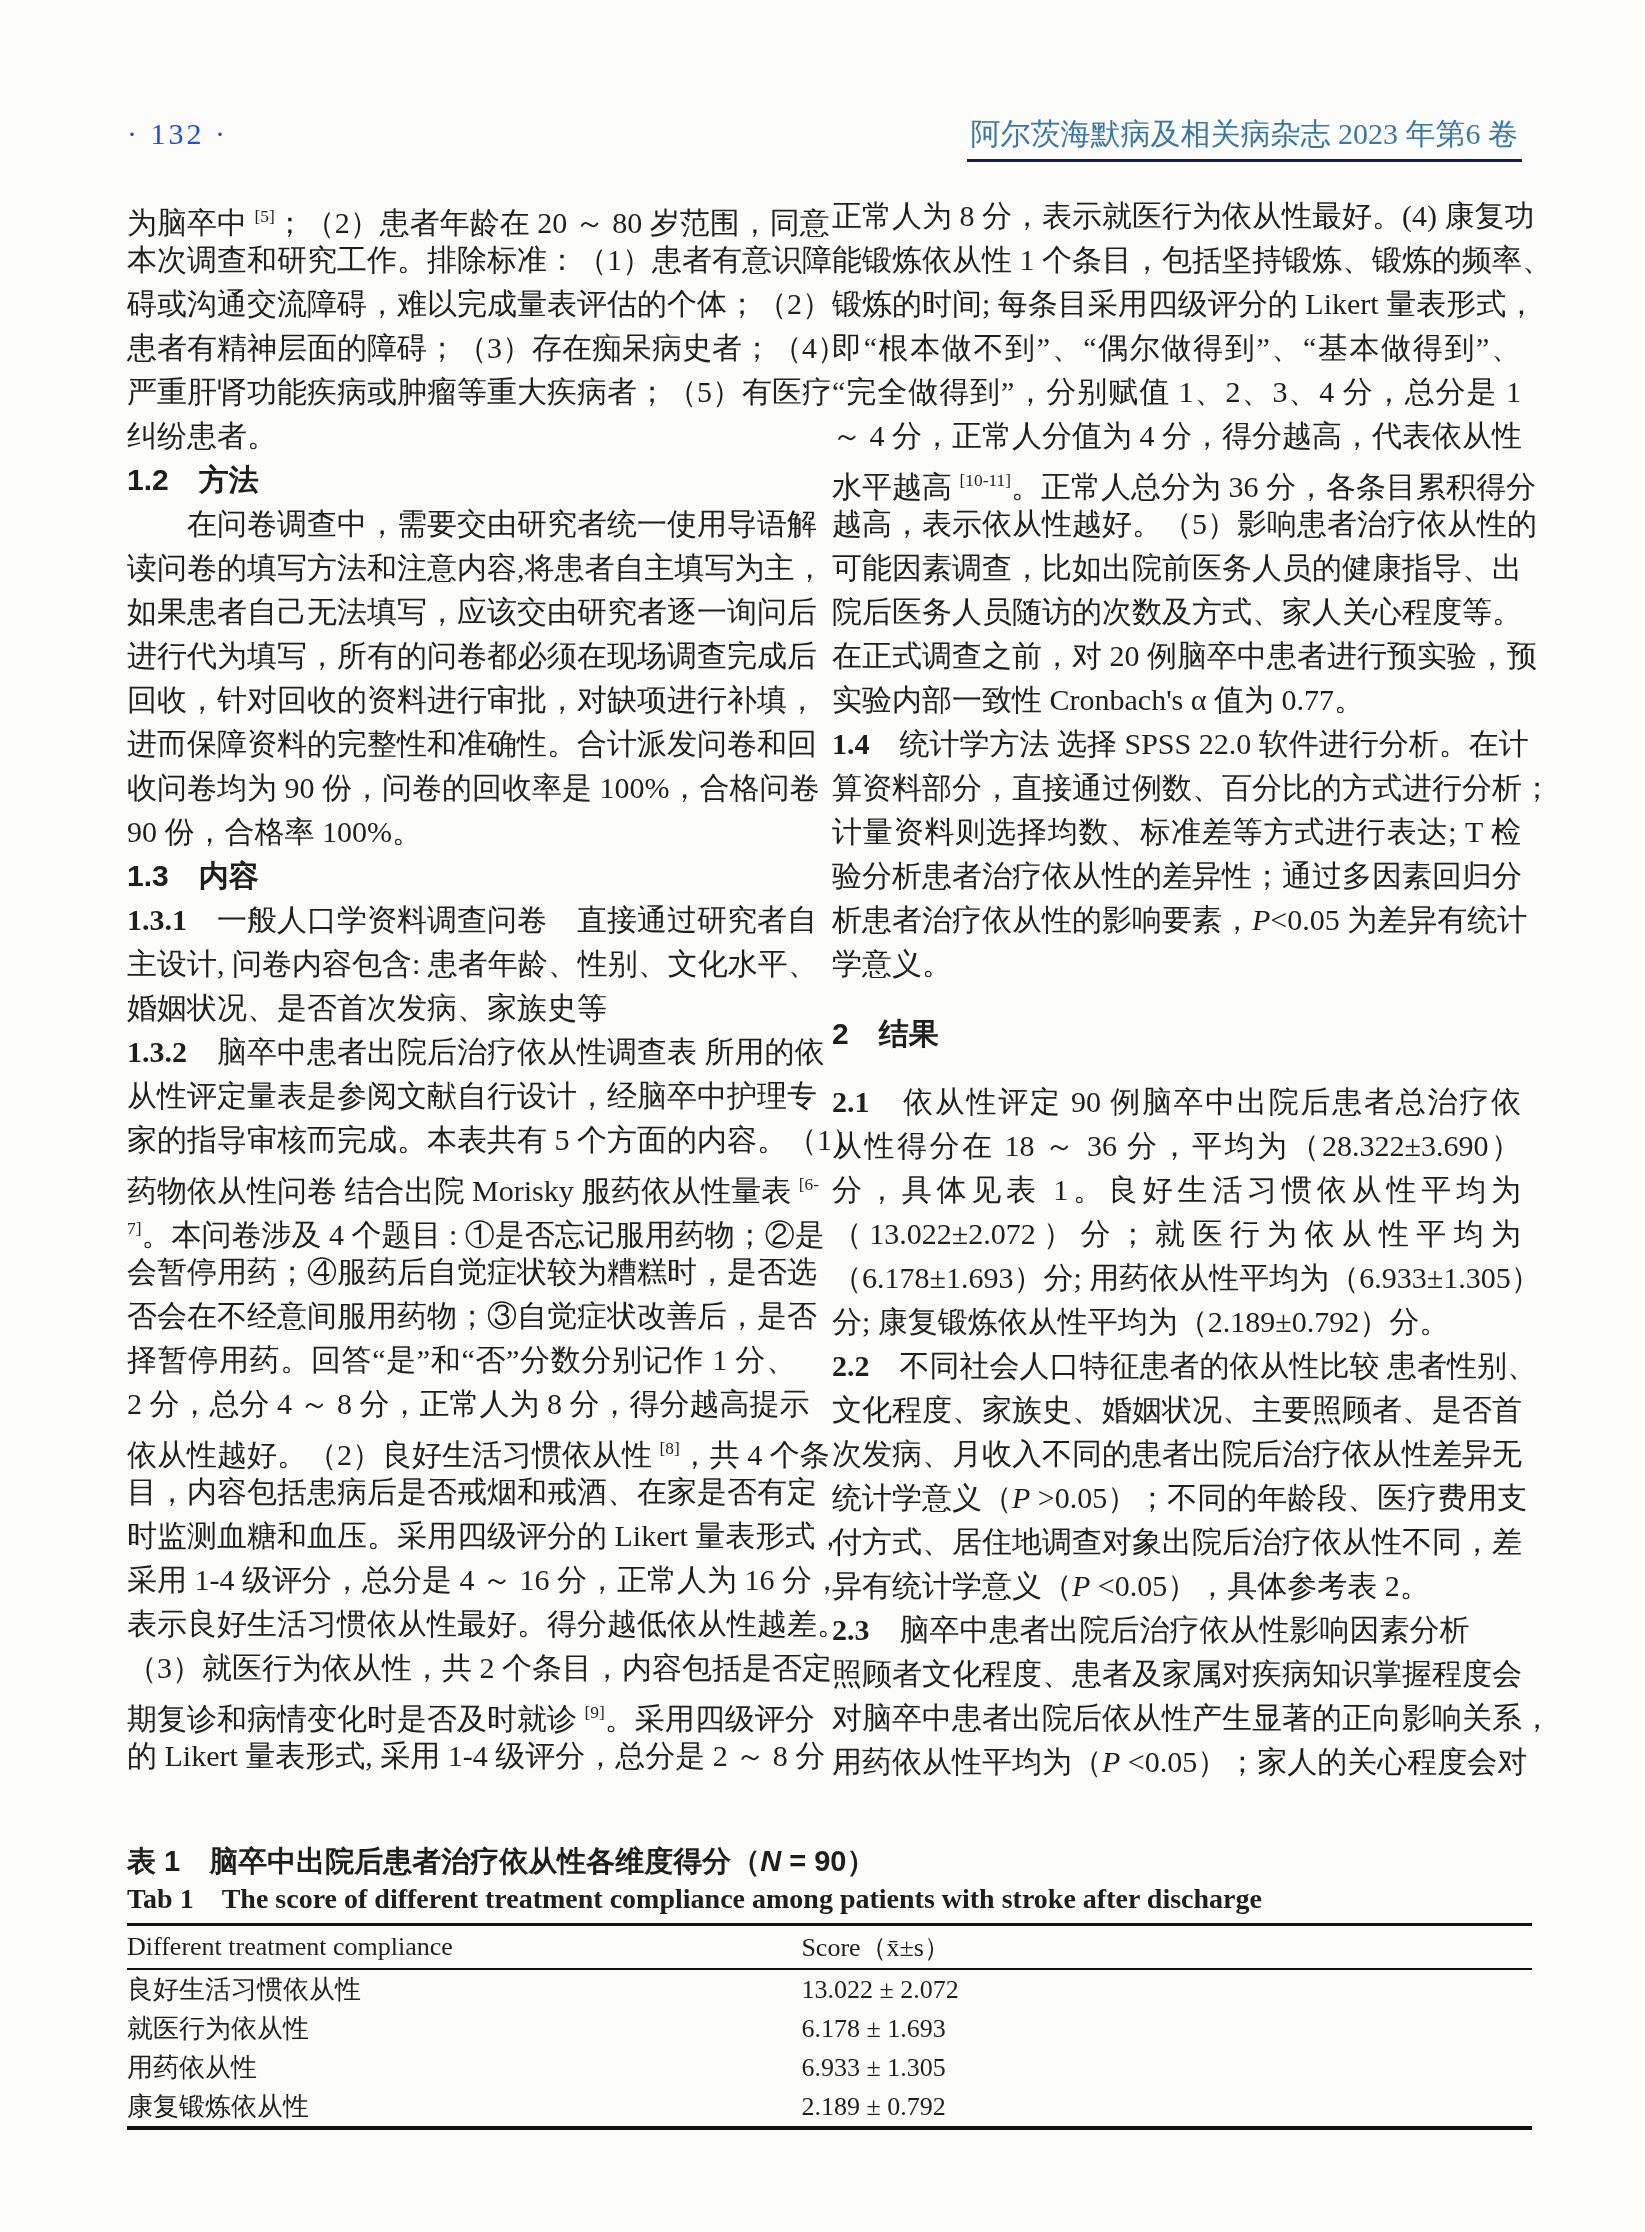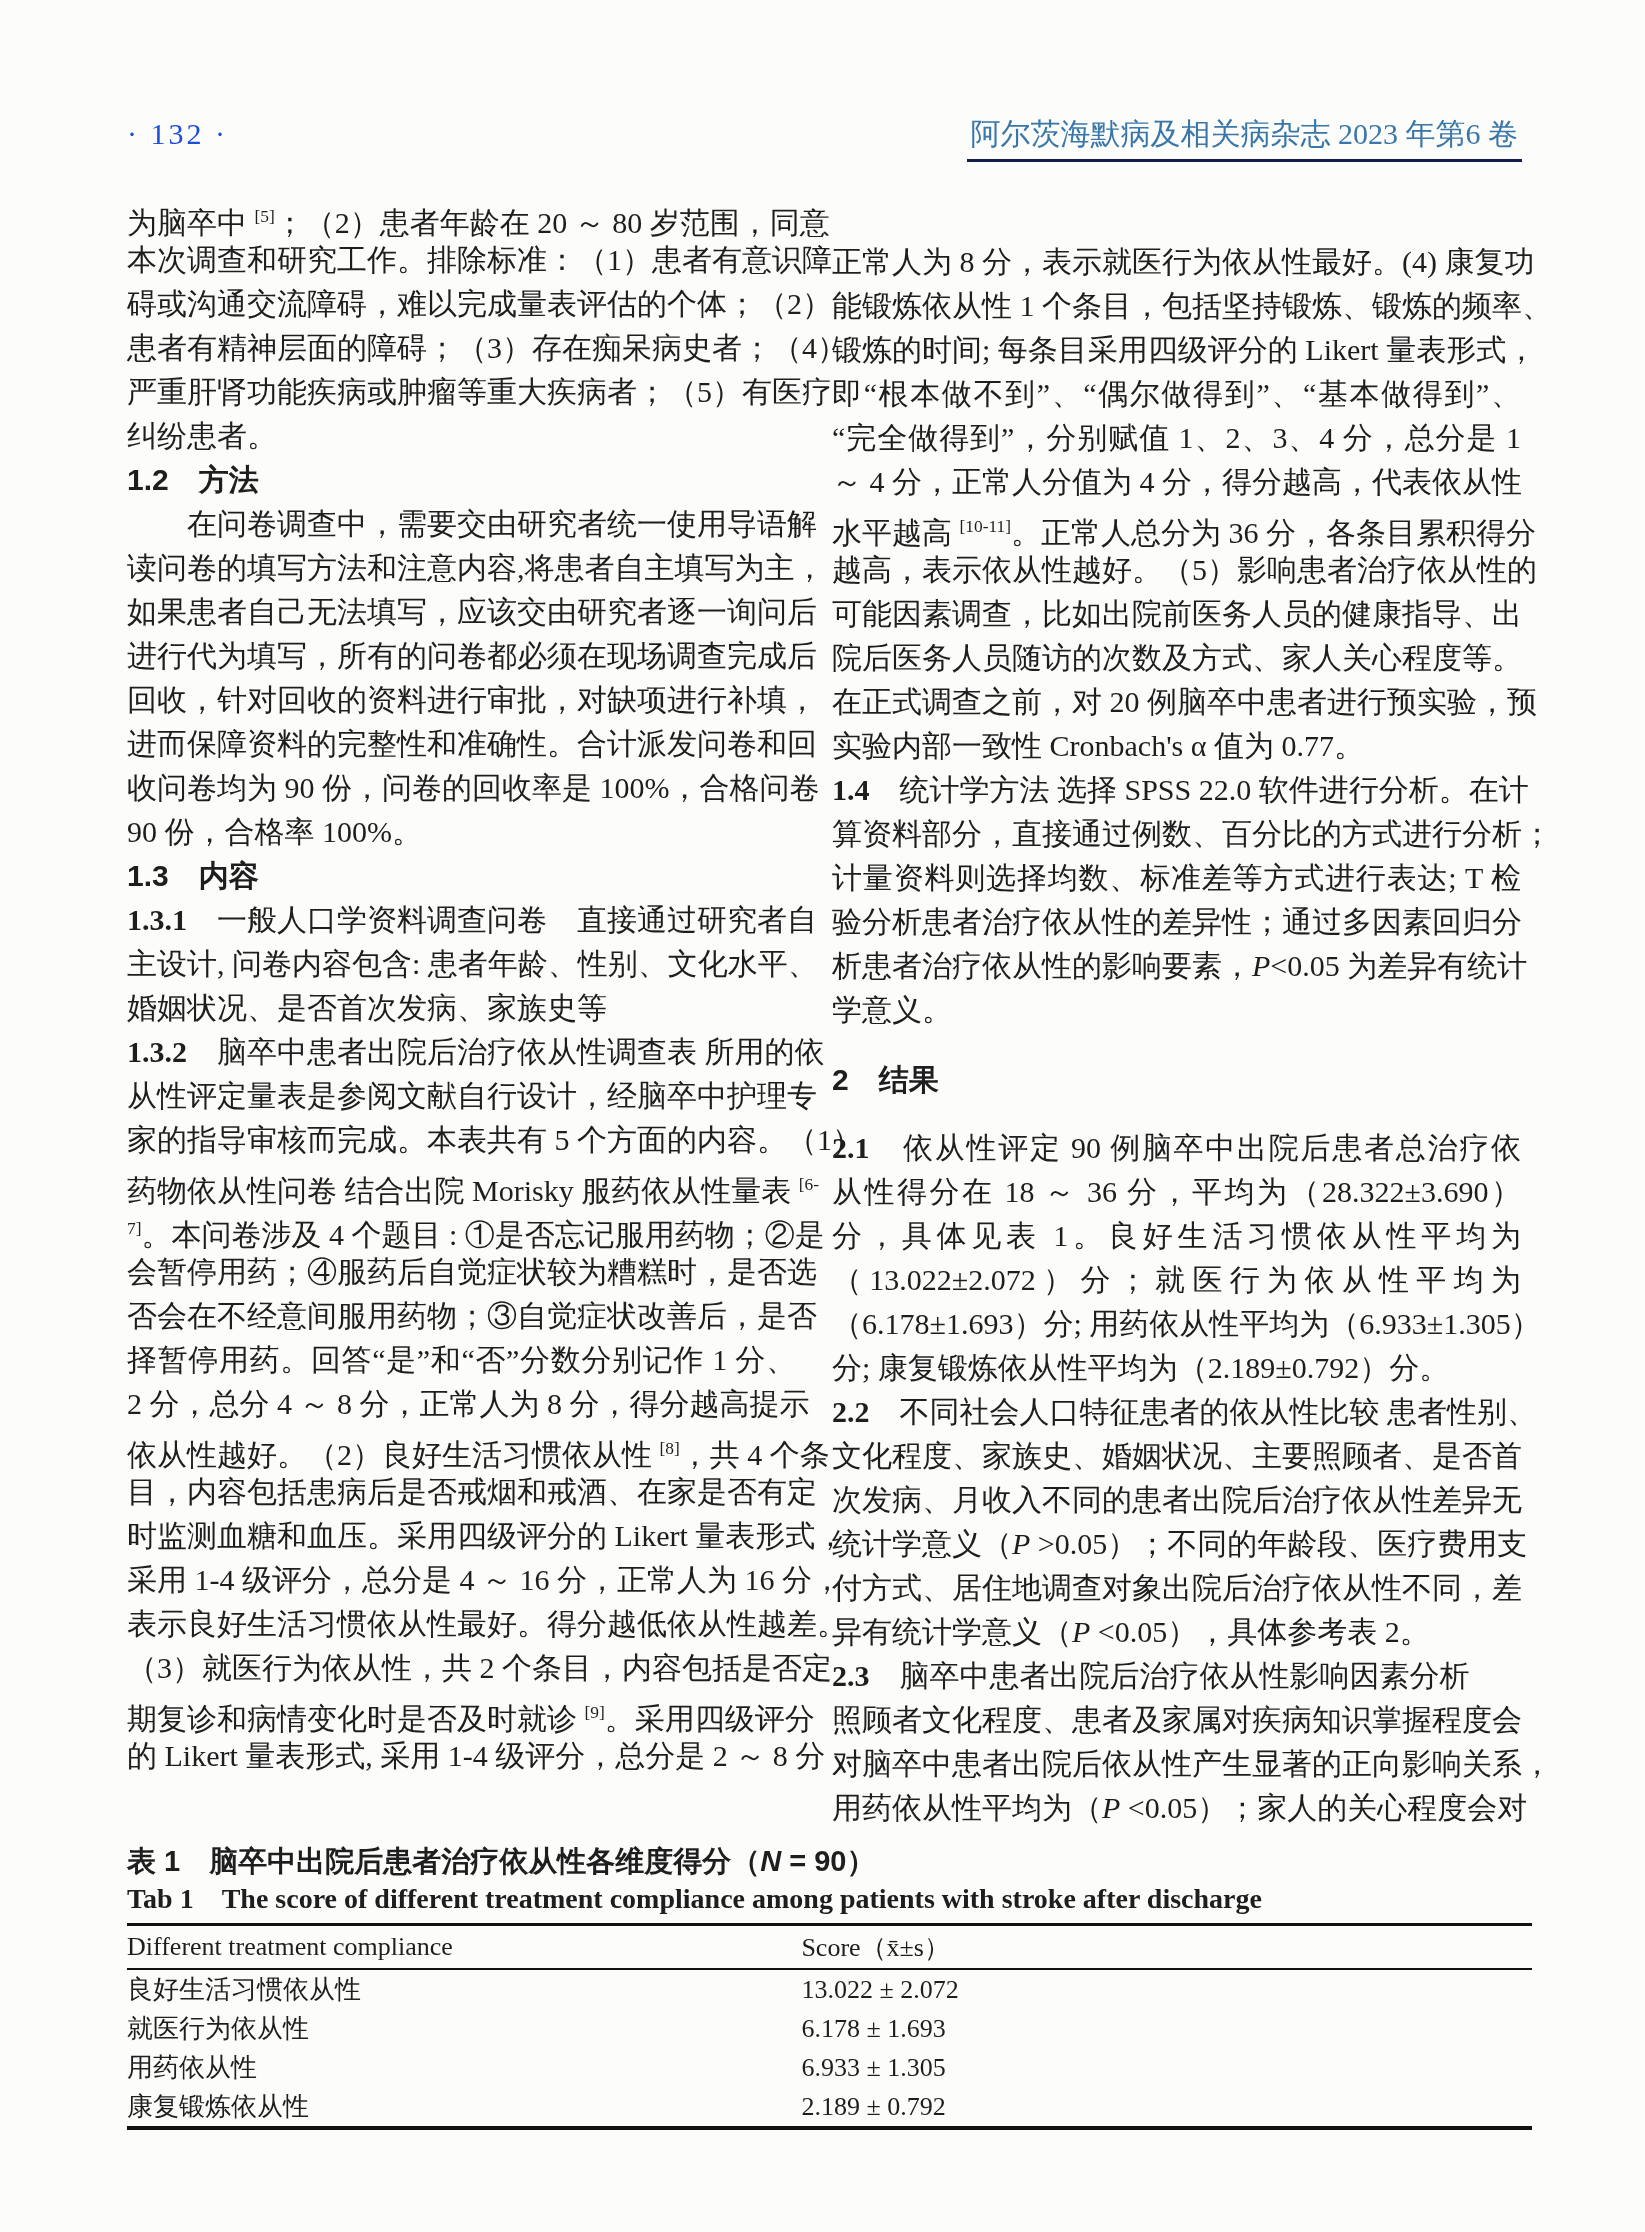--- a/index.html
+++ b/index.html
@@ -20,21 +20,21 @@
   }
   .pagenum{letter-spacing:3px;}
   .journal{padding:0 4px 8px 4px;border-bottom:3px solid #0f766e;}
   
   .columns{
     position:absolute;top:194px;left:127px;width:1393px;
     display:flex;gap:36px;
   }
   .col{font-size:30px;line-height:44px;}
   .col.left{width:669px;}
-  .col.right{width:689px;margin-top:46px;}
+  .col.right{width:689px;}
   .line{height:44px;white-space:nowrap;text-align:left;}
   .line.full{text-align:justify;text-align-last:justify;}
   .line.indent{text-indent:60px;}
   .line.section{margin-top:26px;margin-bottom:24px;}
   .seg-n{font-weight:normal;}
   .seg-b{font-weight:bold;}
   .seg-i{font-style:italic;}
   .seg-bi{font-weight:bold;font-style:italic;}
   .seg-s{font-size:0.58em;vertical-align:super;letter-spacing:0;}
   .seg-h{font-weight:bold;font-family:"Liberation Sans","DejaVu Sans",sans-serif;}

